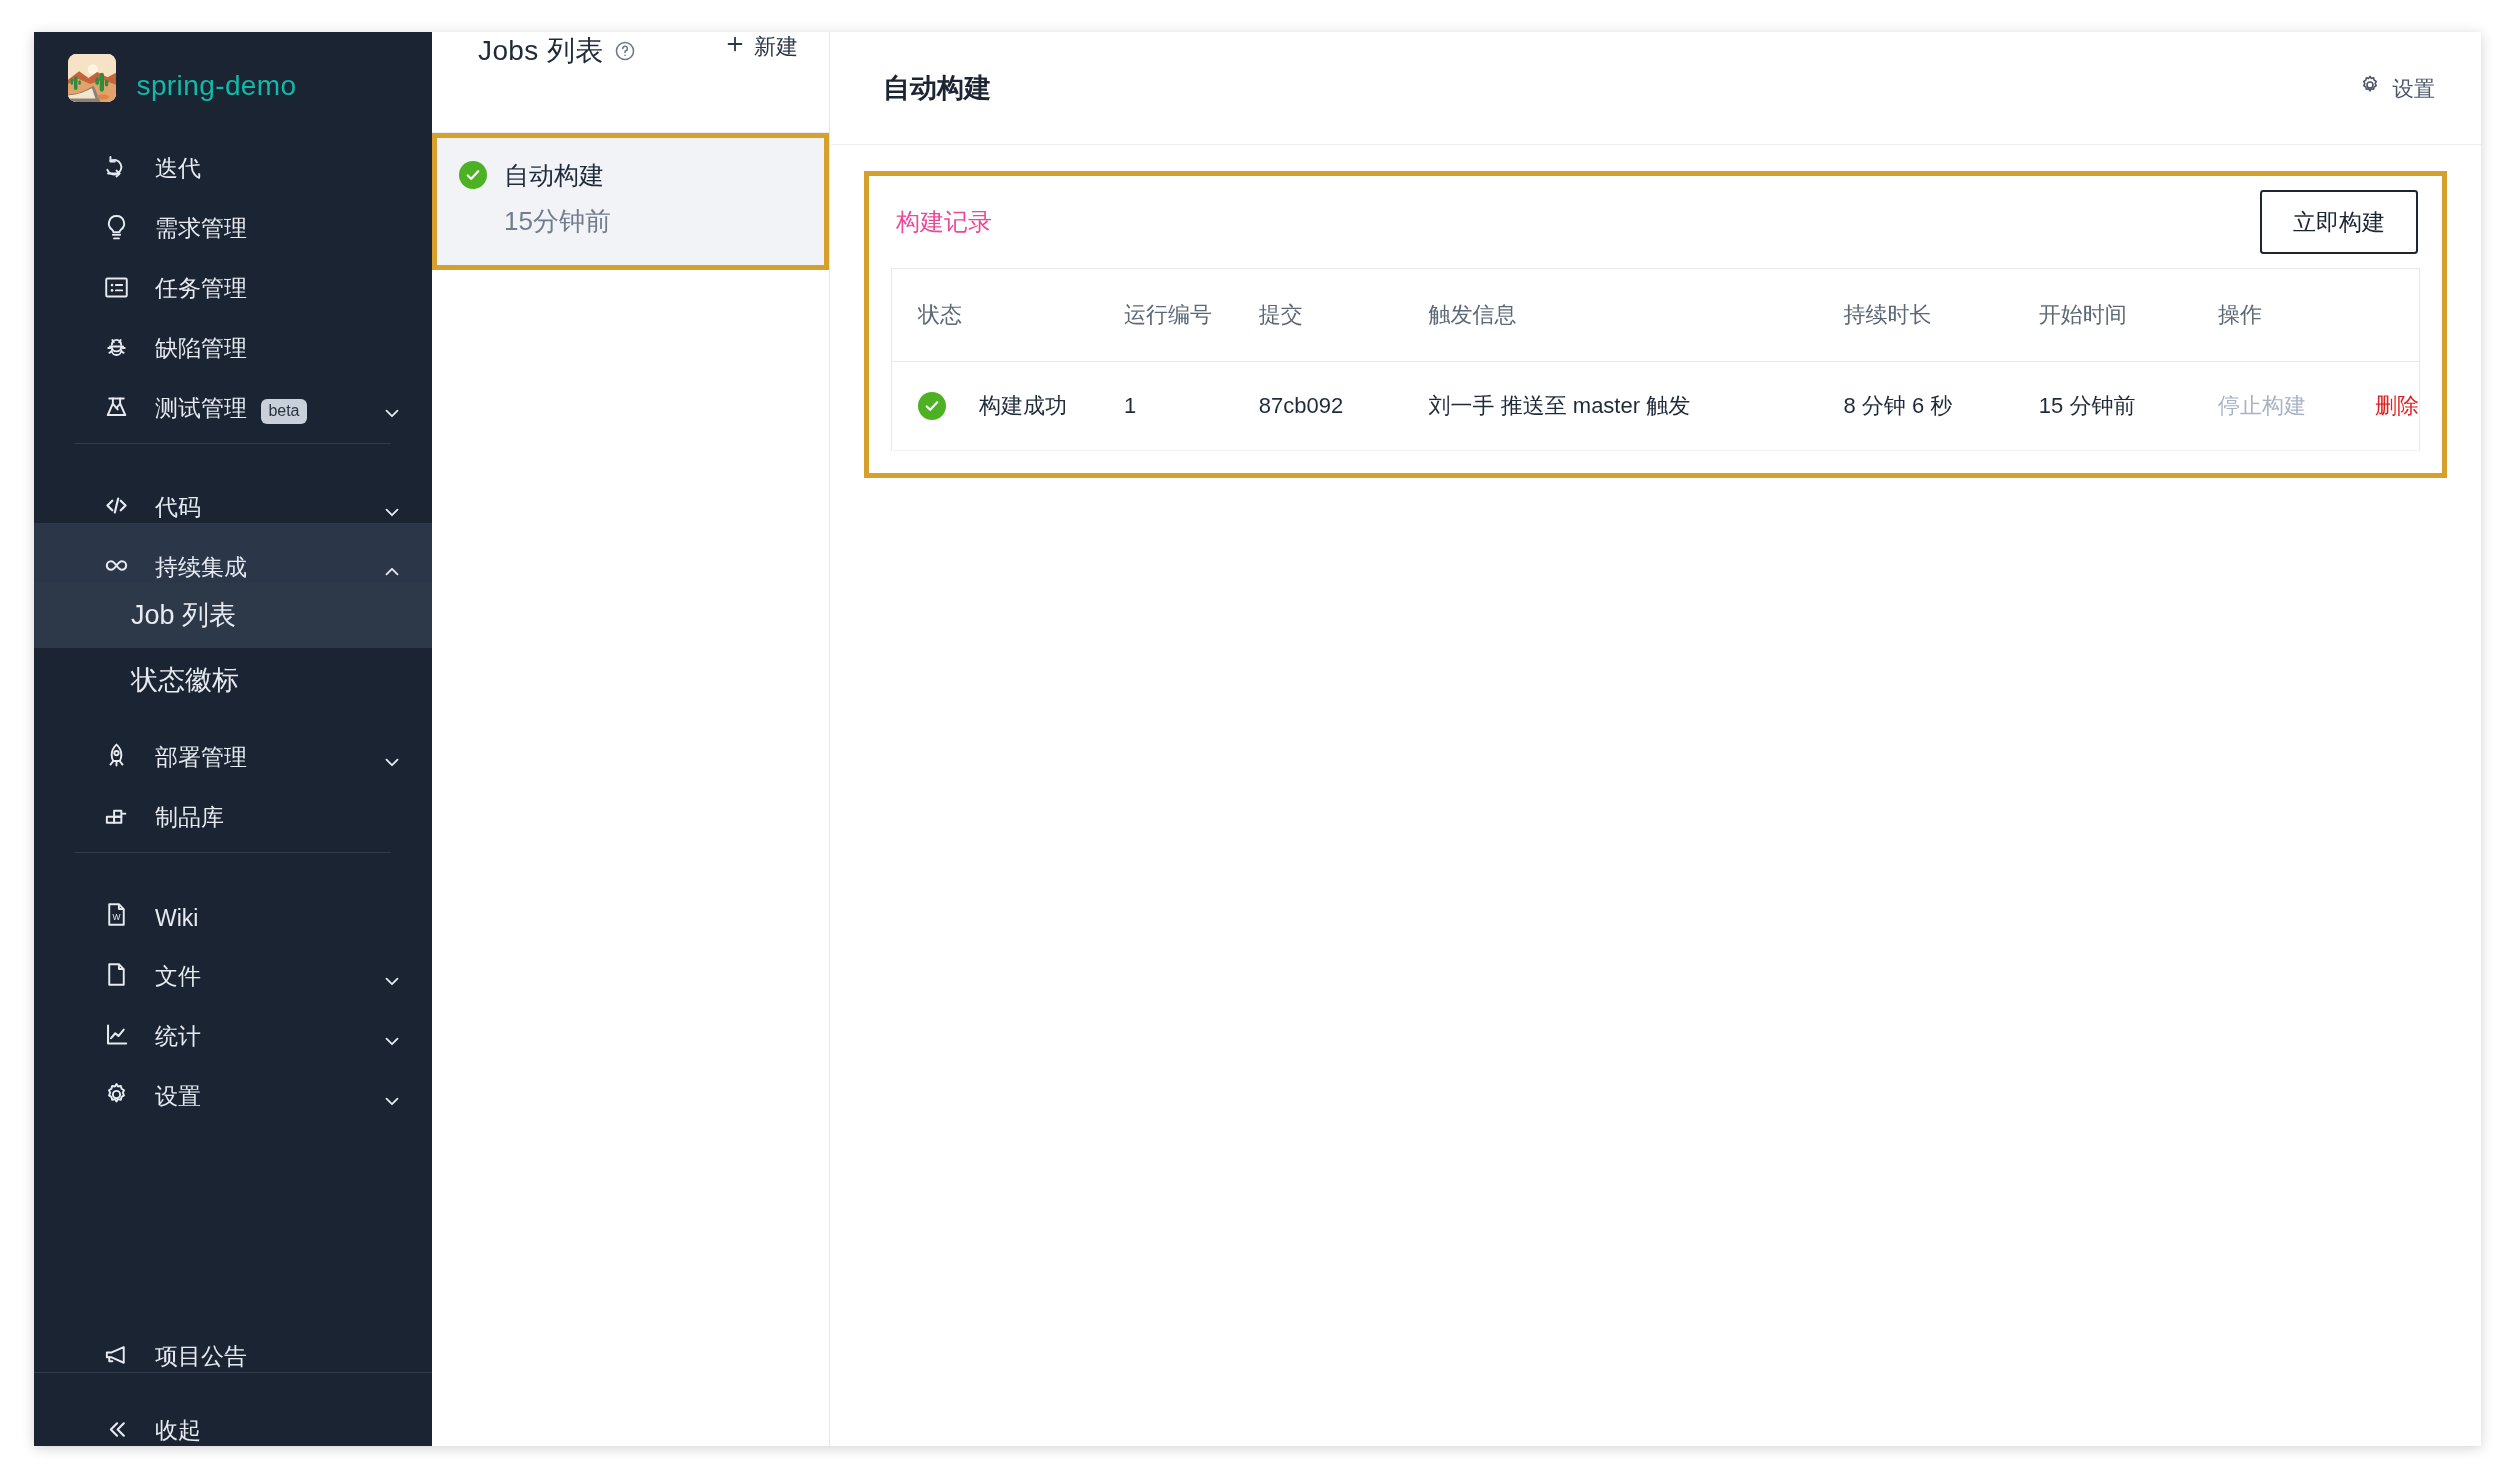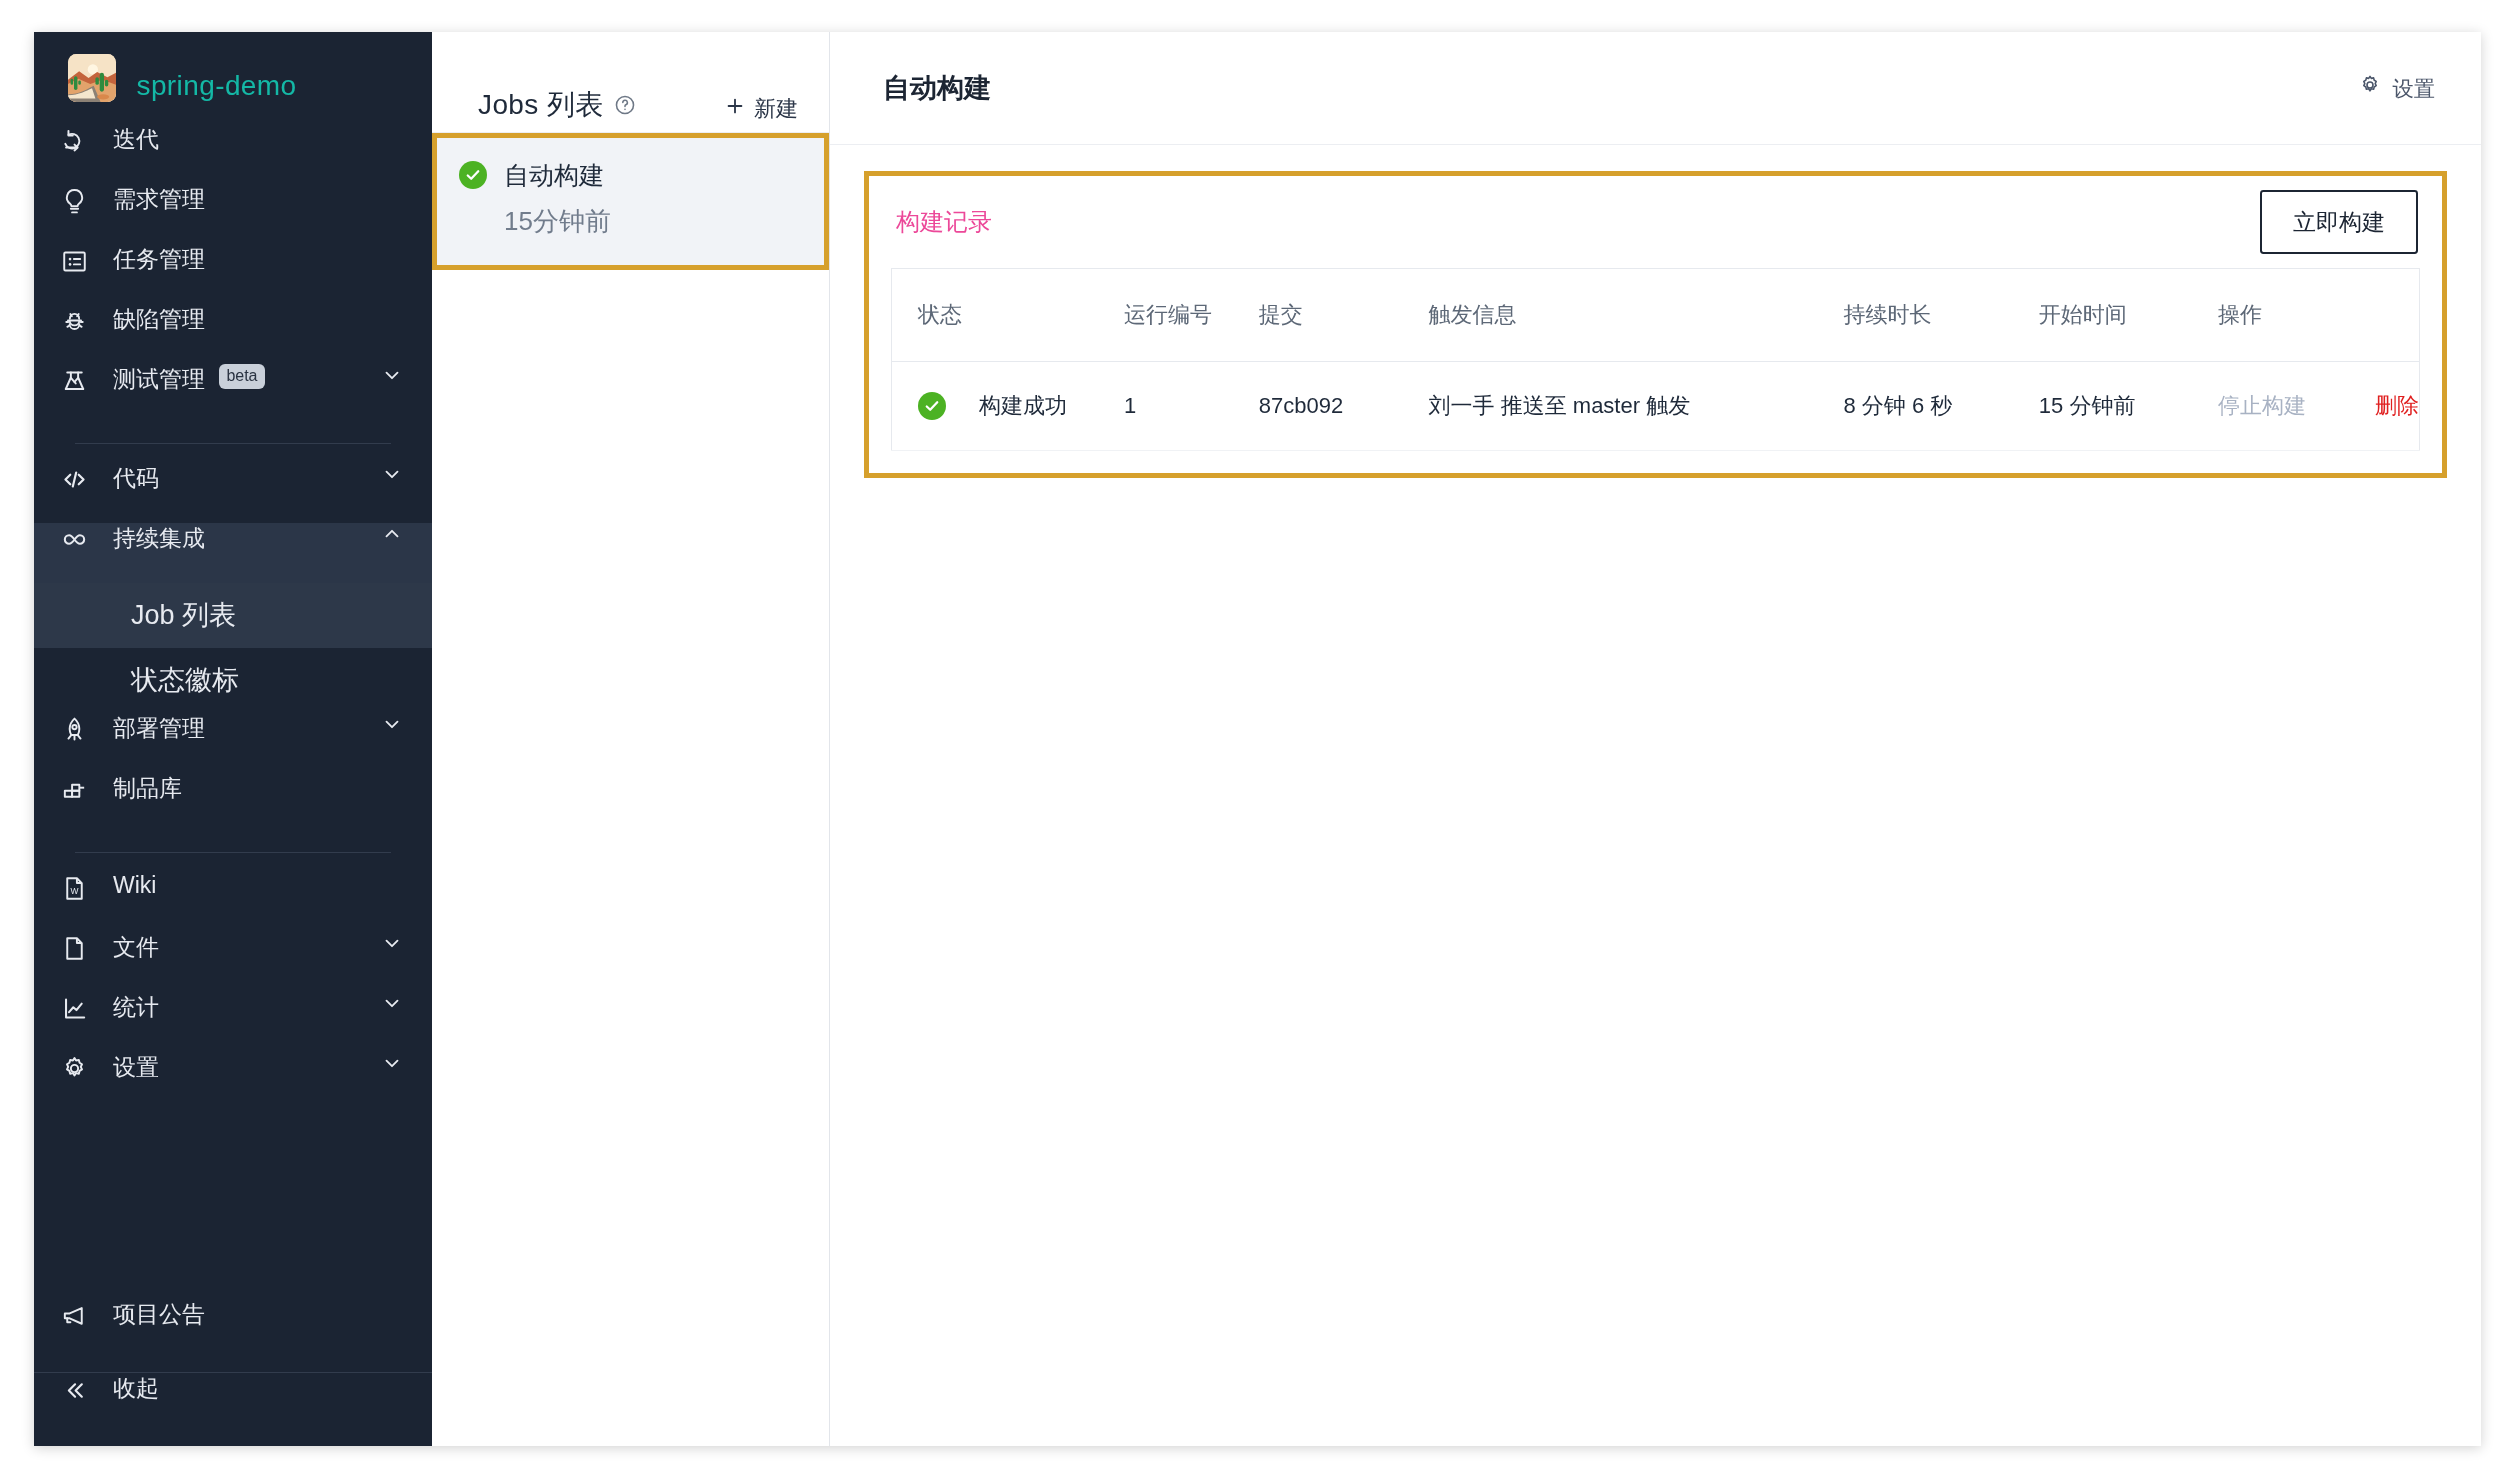--- a/index.html
+++ b/index.html
@@ -40,23 +40,23 @@
     overflow: hidden; flex: none;
     background: #F3DCBC;
   }
   .proj-name {
     color: #14b8a6; font-size: 28px; letter-spacing: 0.4px;
     white-space: nowrap;
     margin-top: 16px;
   }
 
   .nav-item {
-    display: flex; align-items: flex-start;
+    display: flex; align-items: flex-end;
     height: 60px;
-    padding-left: 23px;
+    padding-left: 65px;
     padding-right: 29px;
     color: #E7EAF0;
     font-size: 23px;
     cursor: pointer;
     position: relative;
   }
   .nav-item .ico {
     width: 34px; height: 34px; flex: none;
     display: flex; align-items: center; justify-content: center;
     margin-right: 22px;
@@ -103,22 +103,22 @@
 
   
   .jobs {
     width: 398px; flex: none;
     background: #ffffff;
     border-right: 0.9px solid #E2E5EA;
     display: flex; flex-direction: column;
   }
   .jobs-head {
     height: 101px; flex: none;
-    display: flex; align-items: flex-end;
-    padding: 0 31px 8px 46px;
+    display: flex; align-items: flex-start;
+    padding: 0 31px 0 46px;
     border-bottom: 0.9px solid #ECEEF2;
   }
   .jobs-title {
     font-size: 28px; color: #1F2A3A; letter-spacing: 0.4px;
     display: flex; align-items: center; gap: 10.2px;
   }
   .help-ico { width: 22px; height: 22px; display:block; }
   .new-btn {
     margin-left: auto;
     display: flex; align-items: center; gap: 8.5px;

